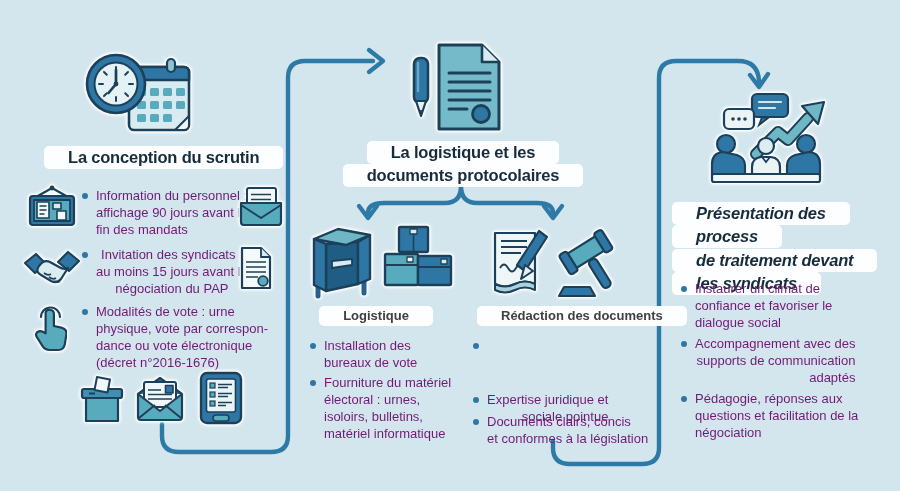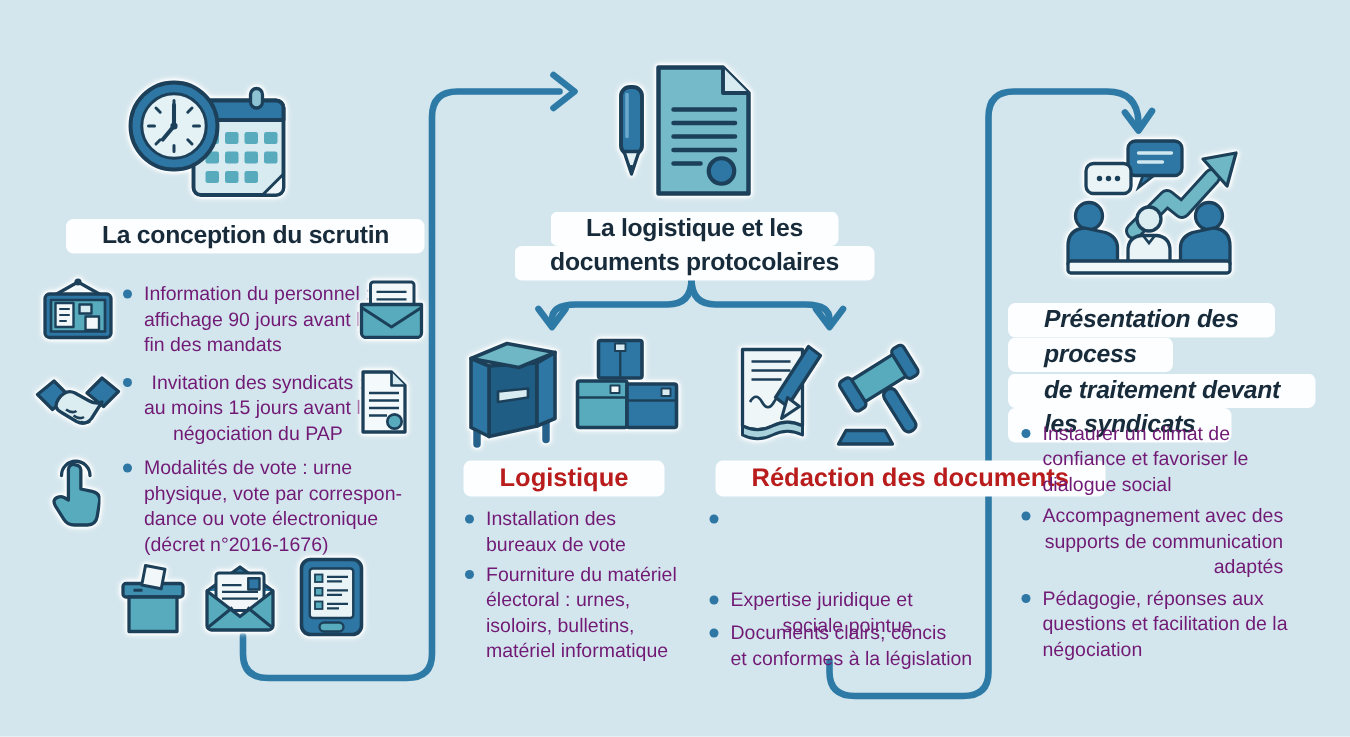--- a/index.html
+++ b/index.html
@@ -11,21 +11,21 @@
   }
   #connectors{position:absolute;left:0;top:0;z-index:1;}
   .abs{position:absolute;z-index:2;}
   .icon{filter:drop-shadow(0 0 1px #fff) drop-shadow(0 0 1.2px #fff) drop-shadow(0 0 1.6px #fff);display:block;}
   .pill{
     display:inline;background:#fcfeff;padding:2px 24px 3px;border-radius:5px;
     -webkit-box-decoration-break:clone;box-decoration-break:clone;
     white-space:pre-line;
   }
   .title{font-weight:bold;font-size:16.5px;line-height:1.42;color:#182b3a;letter-spacing:-0.2px;}
-  .subtitle{font-weight:bold;font-size:17px;line-height:1.4;color:#b91c1c;}
+  .subtitle{font-weight:bold;font-size:13px;line-height:1.4;color:#404040;}
   .bullet{display:flex;gap:8px;align-items:flex-start;}
   .dot{flex:none;width:6px;height:6px;border-radius:50%;background:#2e77a5;margin-top:5.5px;}
   .btext{font-size:13px;line-height:17px;color:#701a75;white-space:pre-line;}
   
   #hero-left{left:82px;top:46px;}
   #title-left{left:44px;top:146px;white-space:nowrap;}
   #ic-board{left:26px;top:184px;}
   #lb1{left:82px;top:187px;width:190px;}
   #ic-env{left:239px;top:186px;}
   #ic-shake{left:23px;top:250px;}

